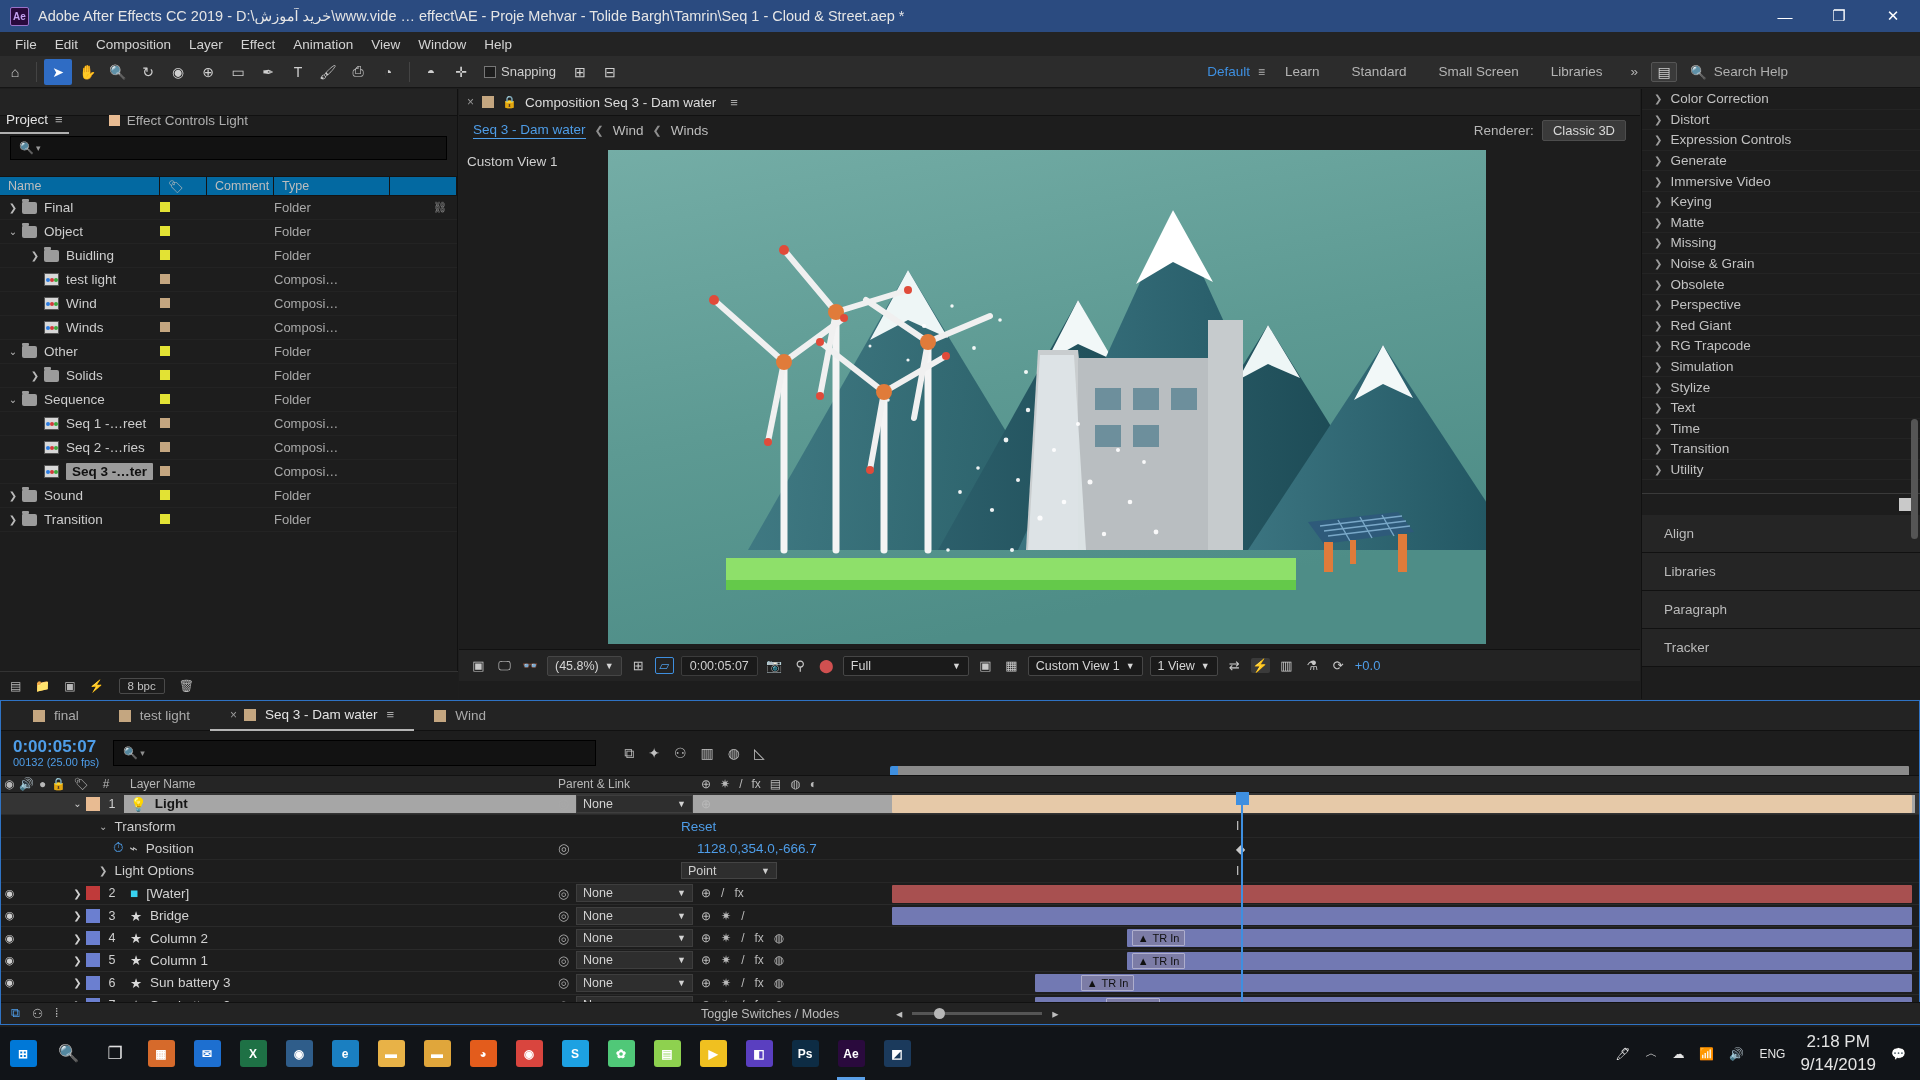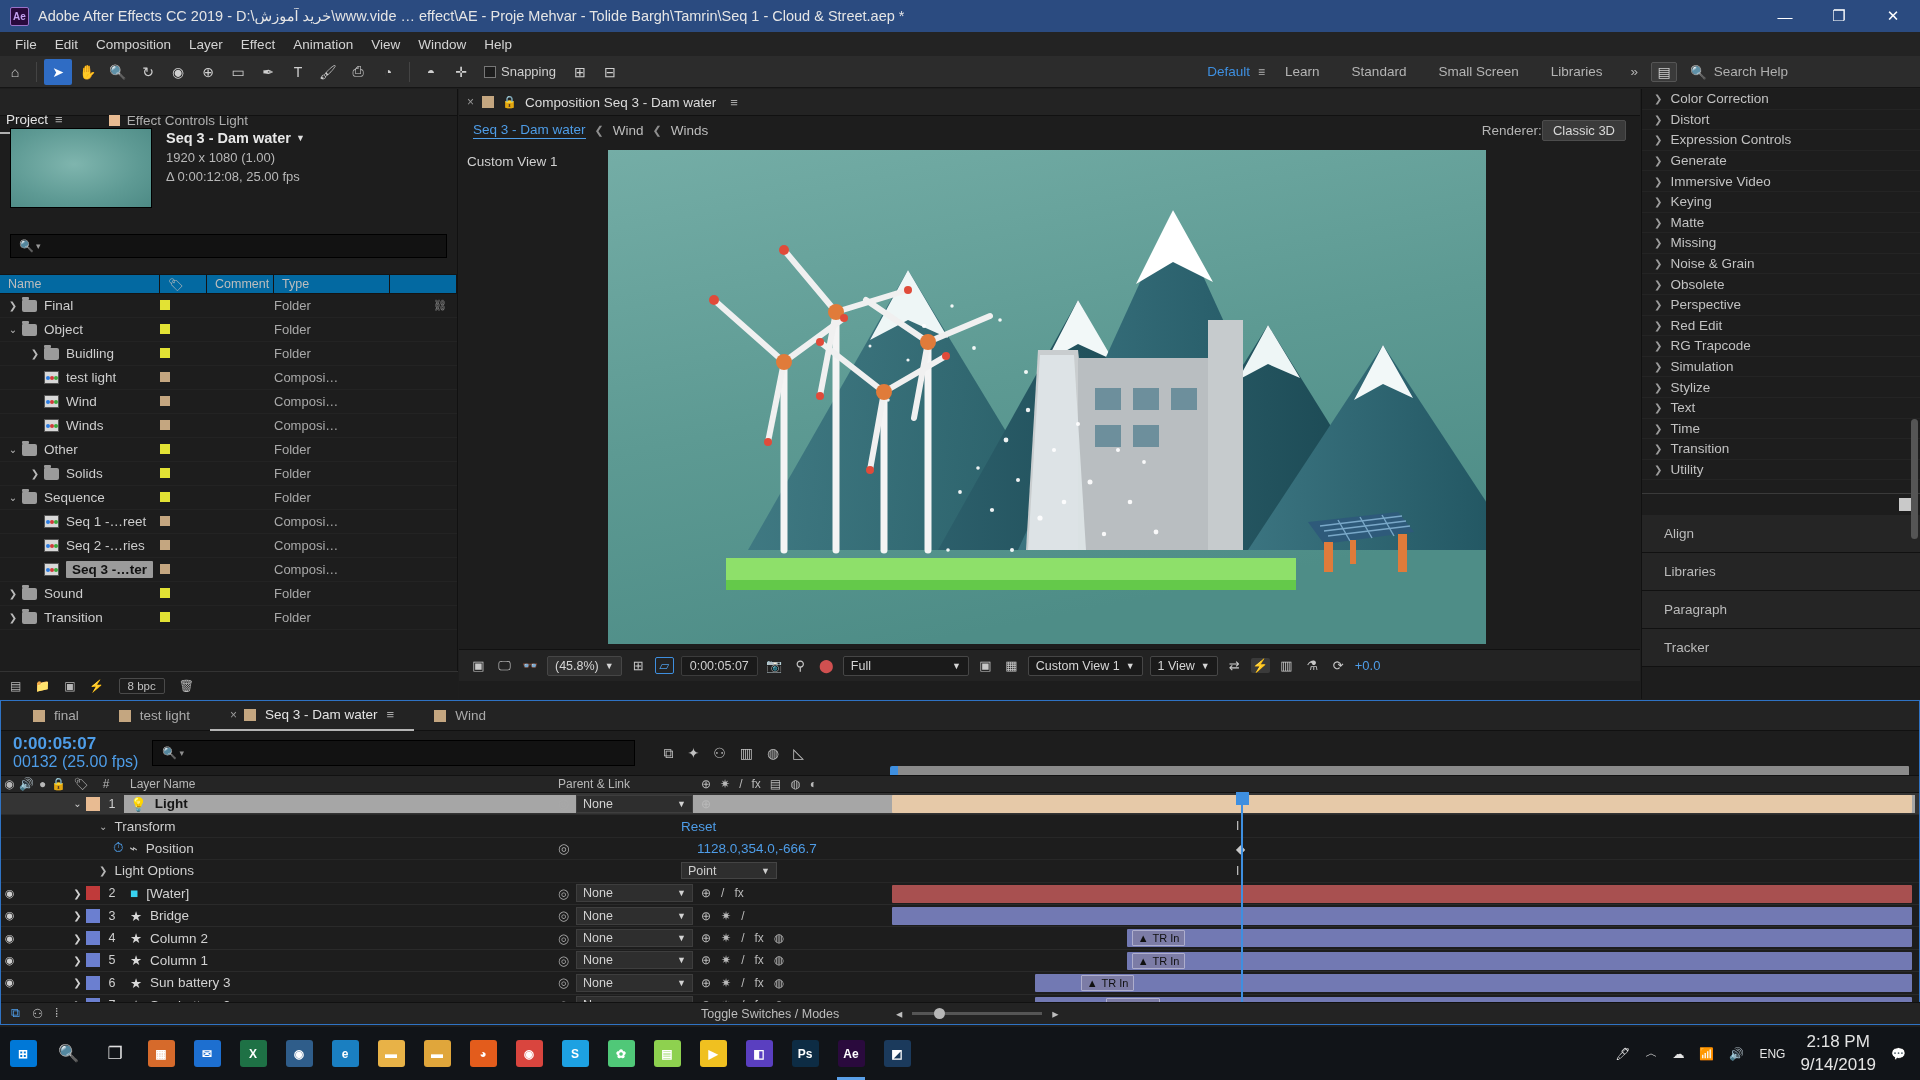--- a/index.html
+++ b/index.html
@@ -111,21 +111,21 @@
                  border-bottom:1px solid #111; gap:8px; }
   .xclose { color:#9a9a9a; font-size:12px; }
   .lockic { color:#bdbdbd; font-size:12px; }
   .comp-tab-title { color:#dcdcdc; font-size:13.5px; }
 
   .comp-crumb { height:28px; display:flex; align-items:center; padding-left:14px; gap:9px; font-size:13.5px;
                 background:#1d1d1d; position:relative; }
   .crumb-act { color:#4e9de8; border-bottom:1px solid #4e9de8; padding-bottom:1px; }
   .crumb { color:#bdbdbd; }
   .crumb-sep { color:#8e8e8e; font-size:11px; }
-  .renderer { position:absolute; right:14px; display:flex; align-items:center; color:#b5b5b5; }
+  .renderer { position:absolute; right:14px; display:flex; align-items:center; gap:8px; color:#b5b5b5; }
   .renderer .pill { background:#3a3a3a; border:1px solid #4d4d4d; border-radius:2px; padding:2px 10px; color:#d8d8d8; font-size:13px; }
 
   .comp-stage { position:relative; height:505px; background:#1d1d1d; }
   .viewlabel { position:absolute; left:8px; top:10px; color:#d0d0d0; font-size:13.5px; }
   .canvas { position:absolute; left:149px; top:6px; width:878px; height:494px; overflow:hidden; }
 
   .comp-footer { height:32px; background:#232323; border-top:1px solid #111;
                  display:flex; align-items:center; gap:7px; padding-left:10px; font-size:13px; color:#c4c4c4; }
   .cf-ic { color:#c8c8c8; font-size:13px; width:19px; text-align:center; }
   .cf-box { background:#303030; border:1px solid #464646; border-radius:2px; padding:2px 7px; color:#d6d6d6; font-size:12.5px;
@@ -150,21 +150,21 @@
   .timeline { position:absolute; left:0; top:700px; width:1920px; height:325px;
               background:#1d1d1d; border:1px solid #2f73c4; }
   .tl-tabbar { height:30px; background:#232323; display:flex; align-items:center; padding-left:12px;
                border-bottom:1px solid #111; }
   .tl-tab { display:flex; align-items:center; gap:9px; padding:0 20px; height:30px; font-size:13.5px; color:#ababab;}
   .tl-tab.active { color:#e4e4e4; border-bottom:2px solid #b5b5b5; }
   .tl-tab .sq { width:12px; height:12px; background:#c4a680; display:inline-block; }
 
   .tl-ctrl { height:44px; display:flex; align-items:center; padding-left:12px; gap:14px; position:relative; }
   .tc-time { color:#4e9de8; font-size:17px; font-weight:bold; line-height:1.1; }
-  .tc-frames { color:#4e9de8; font-size:16px; }
+  .tc-frames { color:#4e9de8; font-size:11px; }
   .tl-search { width:483px; height:26px; background:#121212; border:1px solid #000; display:flex;
                align-items:center; padding-left:9px; color:#8f8f8f; font-size:13px; }
   .tl-icons { display:flex; gap:14px; align-items:center; margin-left:14px; color:#c0c0c0; font-size:14px; }
 
   .tl-ruler { position:absolute; left:889px; top:30px; width:1031px; height:44px; }
   .wa-bar { position:absolute; left:3px; top:5px; right:12px; height:12px; background:#8b8b8b; border-radius:1px; }
   .wa-cap-l { position:absolute; left:0; top:5px; width:8px; height:12px; background:#3e8fe0; border-radius:2px 0 0 2px;}
   .tick-row { position:absolute; left:0; top:24px; width:1031px; height:18px; }
   .tick { position:absolute; top:0; font-size:11.5px; color:#b4b4b4; }
   .tickmark { position:absolute; top:12px; width:1px; height:5px; background:#5c5c5c; }
@@ -281,30 +281,20 @@
       <div class="ptab active">
         <span>Project</span>
         <span class="burger">≡</span>
       </div>
       <div class="ptab" style="margin-left:34px">
         <span class="sq"></span>
         <span>Effect Controls Light</span>
       </div>
     </div>
 
-    <div class="proj-head">
-      <div class="thumb"></div>
-      <div class="proj-meta">
-        <div class="proj-title">
-          <span>Seq 3 - Dam water</span><span class="caret-dn">▼</span>
-        </div>
-        <div class="proj-sub">1920 x 1080 (1.00)</div>
-        <div class="proj-sub">Δ 0:00:12:08, 25.00 fps</div>
-      </div>
-    </div>
 
     <div class="proj-search">
       <span style="font-size:12px">🔍</span>
       <span style="margin-left:2px;font-size:9px">▾</span>
     </div>
 
     <div class="col-head">
       <div class="c" style="width:160px">Name</div>
       <div class="c" style="width:47px">🏷</div>
       <div class="c" style="width:67px">Comment</div>
@@ -722,21 +712,21 @@
         <div class="fx-row">
           <span class="arr">❯</span>
           <span>Obsolete</span>
         </div>
         <div class="fx-row">
           <span class="arr">❯</span>
           <span>Perspective</span>
         </div>
         <div class="fx-row">
           <span class="arr">❯</span>
-          <span>Red Edit</span>
+          <span>Red Giant</span>
         </div>
         <div class="fx-row">
           <span class="arr">❯</span>
           <span>RG Trapcode</span>
         </div>
         <div class="fx-row">
           <span class="arr">❯</span>
           <span>Simulation</span>
         </div>
         <div class="fx-row">

